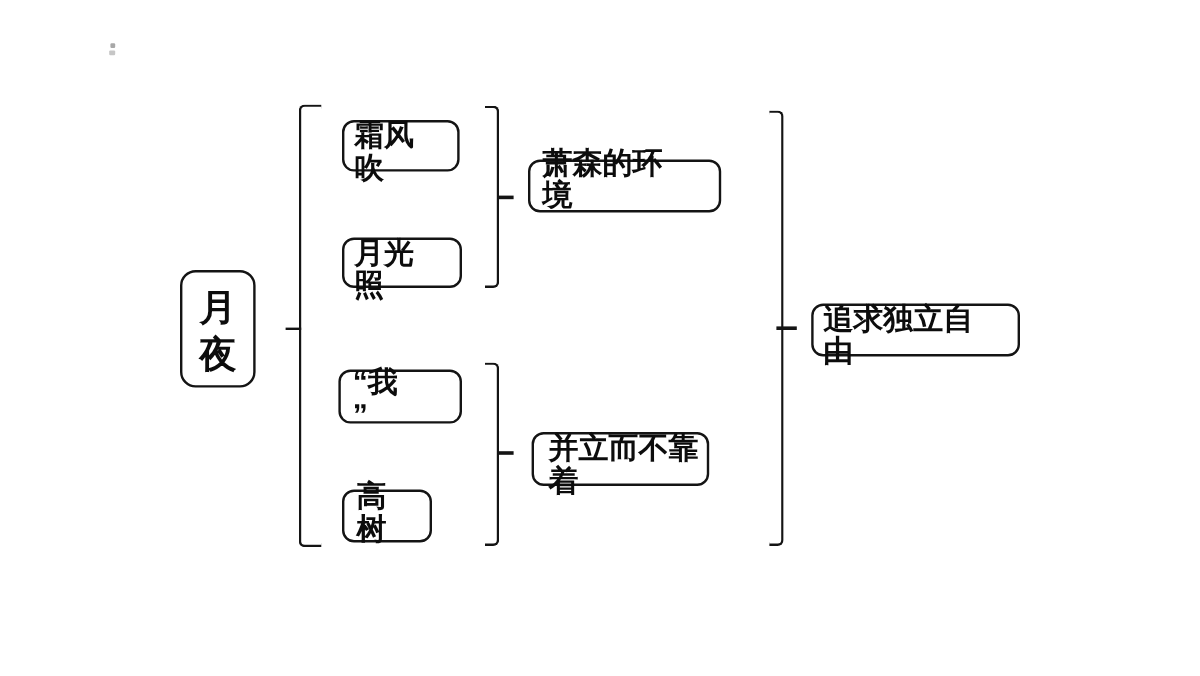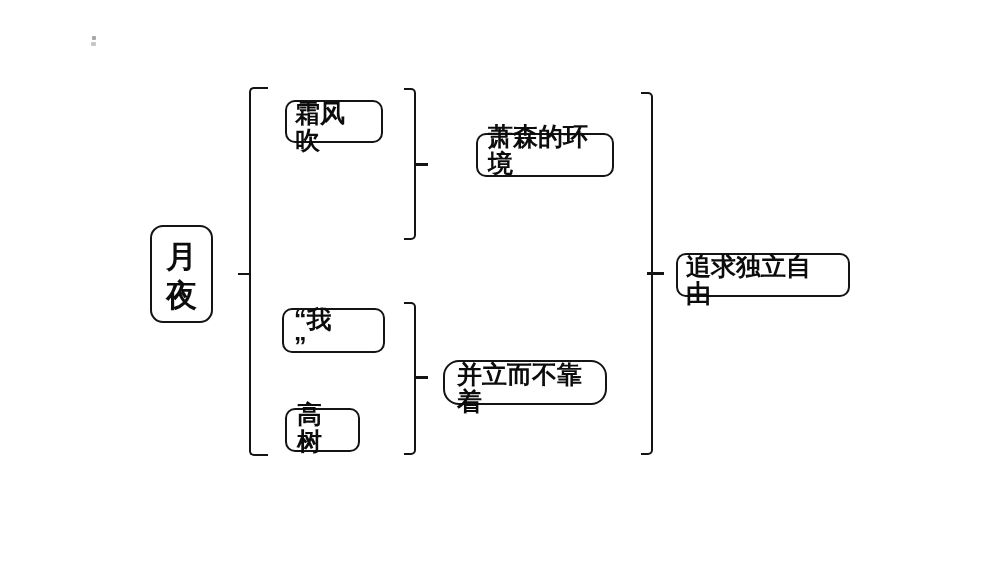--- a/index.html
+++ b/index.html
@@ -31,29 +31,29 @@
 
   
   .n-root{left:150px;top:225px;width:63px;height:98px;border-radius:13px;}
   .n-root .label{left:0;top:10px;width:100%;text-align:center;font-size:31px;line-height:39px;}
 
   
   .n-frost{left:285px;top:100px;width:98px;height:43px;}
   .n-frost .label{left:8px;top:-2px;font-family:Liberation Serif, serif;}
   .n-moon{left:285px;top:198px;width:100px;height:42px;}
   .n-moon .label{left:8px;top:-2px;}
-  .n-env{left:476px;top:133px;width:138px;height:44px;}
+  .n-env{left:440px;top:133px;width:161px;height:44px;}
   .n-env .label{left:10px;top:-12px;}
 
   
   .n-me{left:282px;top:308px;width:103px;height:45px;}
   .n-me .label{left:10px;top:-4px;}
   .n-tree{left:285px;top:408px;width:75px;height:44px;}
   .n-tree .label{left:10px;top:-9px;}
-  .n-stand{left:443px;top:360px;width:164px;height:45px;border-radius:16px;}
+  .n-stand{left:443px;top:360px;width:148px;height:45px;}
   .n-stand .label{left:12px;top:-1px;}
 
   
   .n-concl{left:676px;top:253px;width:174px;height:44px;padding-left:21px;}
   .n-concl .label{left:8px;top:-2px;}
 
   
   .bracket{position:absolute;background:transparent;}
   .bracket.open-right{ 
     border-left:2.5px solid var(--stroke);
@@ -98,20 +98,24 @@
 夜</span>
   </div>
 
   <div class="bracket open-right b-root"></div>
   <div class="tick t-root"></div>
 
   <div class="node n-frost">
     <span class="label">霜风
 吹</span>
   </div>
+  <div class="node n-moon">
+    <span class="label">月光
+照</span>
+  </div>
 
   <div class="bracket open-left b-g1"></div>
   <div class="tick t-g1"></div>
 
   <div class="node n-env">
     <span class="label">萧森的环
 境</span>
   </div>
 
   <div class="node n-me">

